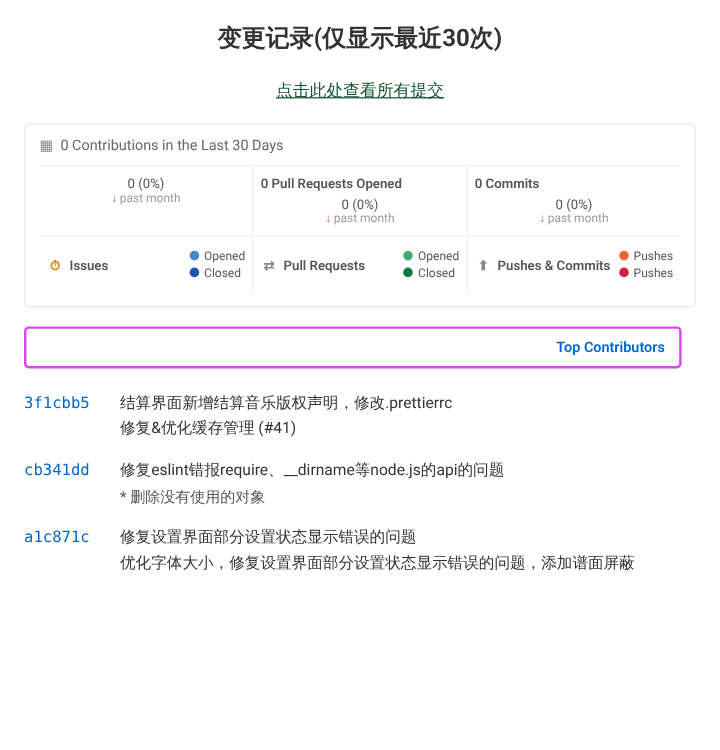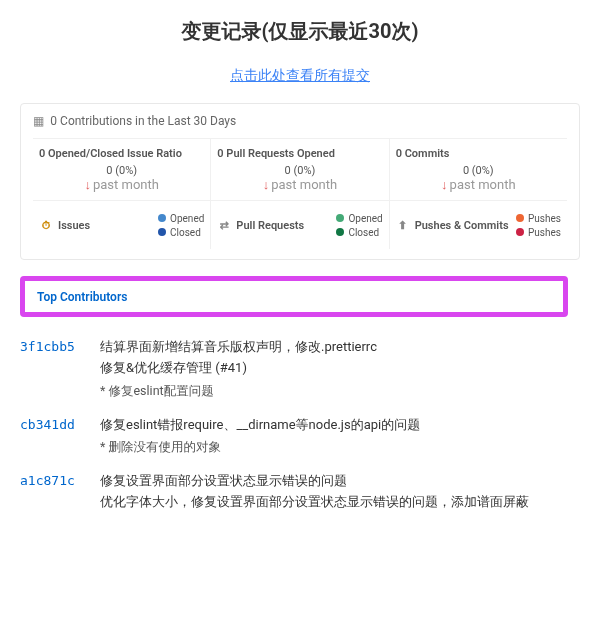--- a/index.html
+++ b/index.html
@@ -18,21 +18,21 @@
       font-weight: bold;
       color: #333;
       padding: 18px 0 12px 0;
     }
 
     .view-all-link {
       text-align: center;
       padding: 10px 0 18px 0;
     }
     .view-all-link a {
-      color: #3b82f6;
+      color: #14532d;
       text-decoration: underline;
       font-size: 14px;
       cursor: pointer;
     }
 
     .stats-card {
       border: 1px solid #e8e8e8;
       border-radius: 4px;
       margin: 0 20px 16px 20px;
       padding: 10px 12px;
@@ -80,21 +80,21 @@
       font-size: 11px;
       flex-direction: column;
     }
 
     .stat-zero {
       color: #555;
       font-size: 11px;
     }
     .stat-past-month {
       color: #999;
-      font-size: 13px;
+      font-size: 10px;
     }
     .arrow-down {
       color: #e05c5c;
       margin-right: 2px;
     }
 
     .chart-row {
       display: flex;
     }
     .chart-cell {
@@ -129,35 +129,35 @@
 
     .chart-legend {
       display: flex;
       flex-direction: column;
       gap: 3px;
       font-size: 10px;
       color: #555;
     }
     .legend-item {
       display: flex;
-      align-items: center;
       gap: 4px;
     }
     .legend-dot {
       width: 8px;
       height: 8px;
       border-radius: 50%;
       display: inline-block;
     }
 
     .top-contributors {
       margin: 0 32px 12px 20px;
-      border: 5px solid #d946ef;
+      border: 2px solid #d946ef;
       border-radius: 4px;
       padding: 8px 12px;
+      text-align: right;
     }
     .top-contributors-label {
       font-size: 12px;
       color: #0066cc;
       font-weight: 600;
     }
 
     .commits-list {
       padding: 8px 36px 0 20px;
     }
@@ -204,21 +204,20 @@
 </div>
 
 <div class="stats-card">
   <div class="stats-header">
     <span class="stats-header-icon">▦</span>
     <span>0 Contributions in the Last 30 Days</span>
   </div>
 
   <div class="stats-row">
     <div class="stat-cell">
-      <div class="stat-label">0 Opened/Closed Issue Ratio</div>
       <div class="stat-value-row">
         <span class="stat-zero">0 (0%)</span>
         <span class="stat-past-month">
           <span class="arrow-down">↓</span><span>past month</span>
         </span>
       </div>
     </div>
     <div class="stat-cell">
       <div class="stat-label">0 Pull Requests Opened</div>
       <div class="stat-value-row">
@@ -295,21 +294,20 @@
   <span class="top-contributors-label">Top Contributors</span>
 </div>
 
 <div class="commits-list">
 
   <div class="commit-entry">
     <span class="commit-hash">3f1cbb5</span>
     <div class="commit-messages">
       <span class="commit-msg-line">结算界面新增结算音乐版权声明，修改.prettierrc</span>
       <span class="commit-msg-line">修复&amp;优化缓存管理 (#41)</span>
-      <span class="commit-detail">* 修复eslint配置问题</span>
     </div>
   </div>
 
   <div class="commit-entry">
     <span class="commit-hash">cb341dd</span>
     <div class="commit-messages">
       <span class="commit-msg-line">修复eslint错报require、__dirname等node.js的api的问题</span>
       <span class="commit-detail">* 删除没有使用的对象</span>
     </div>
   </div>

